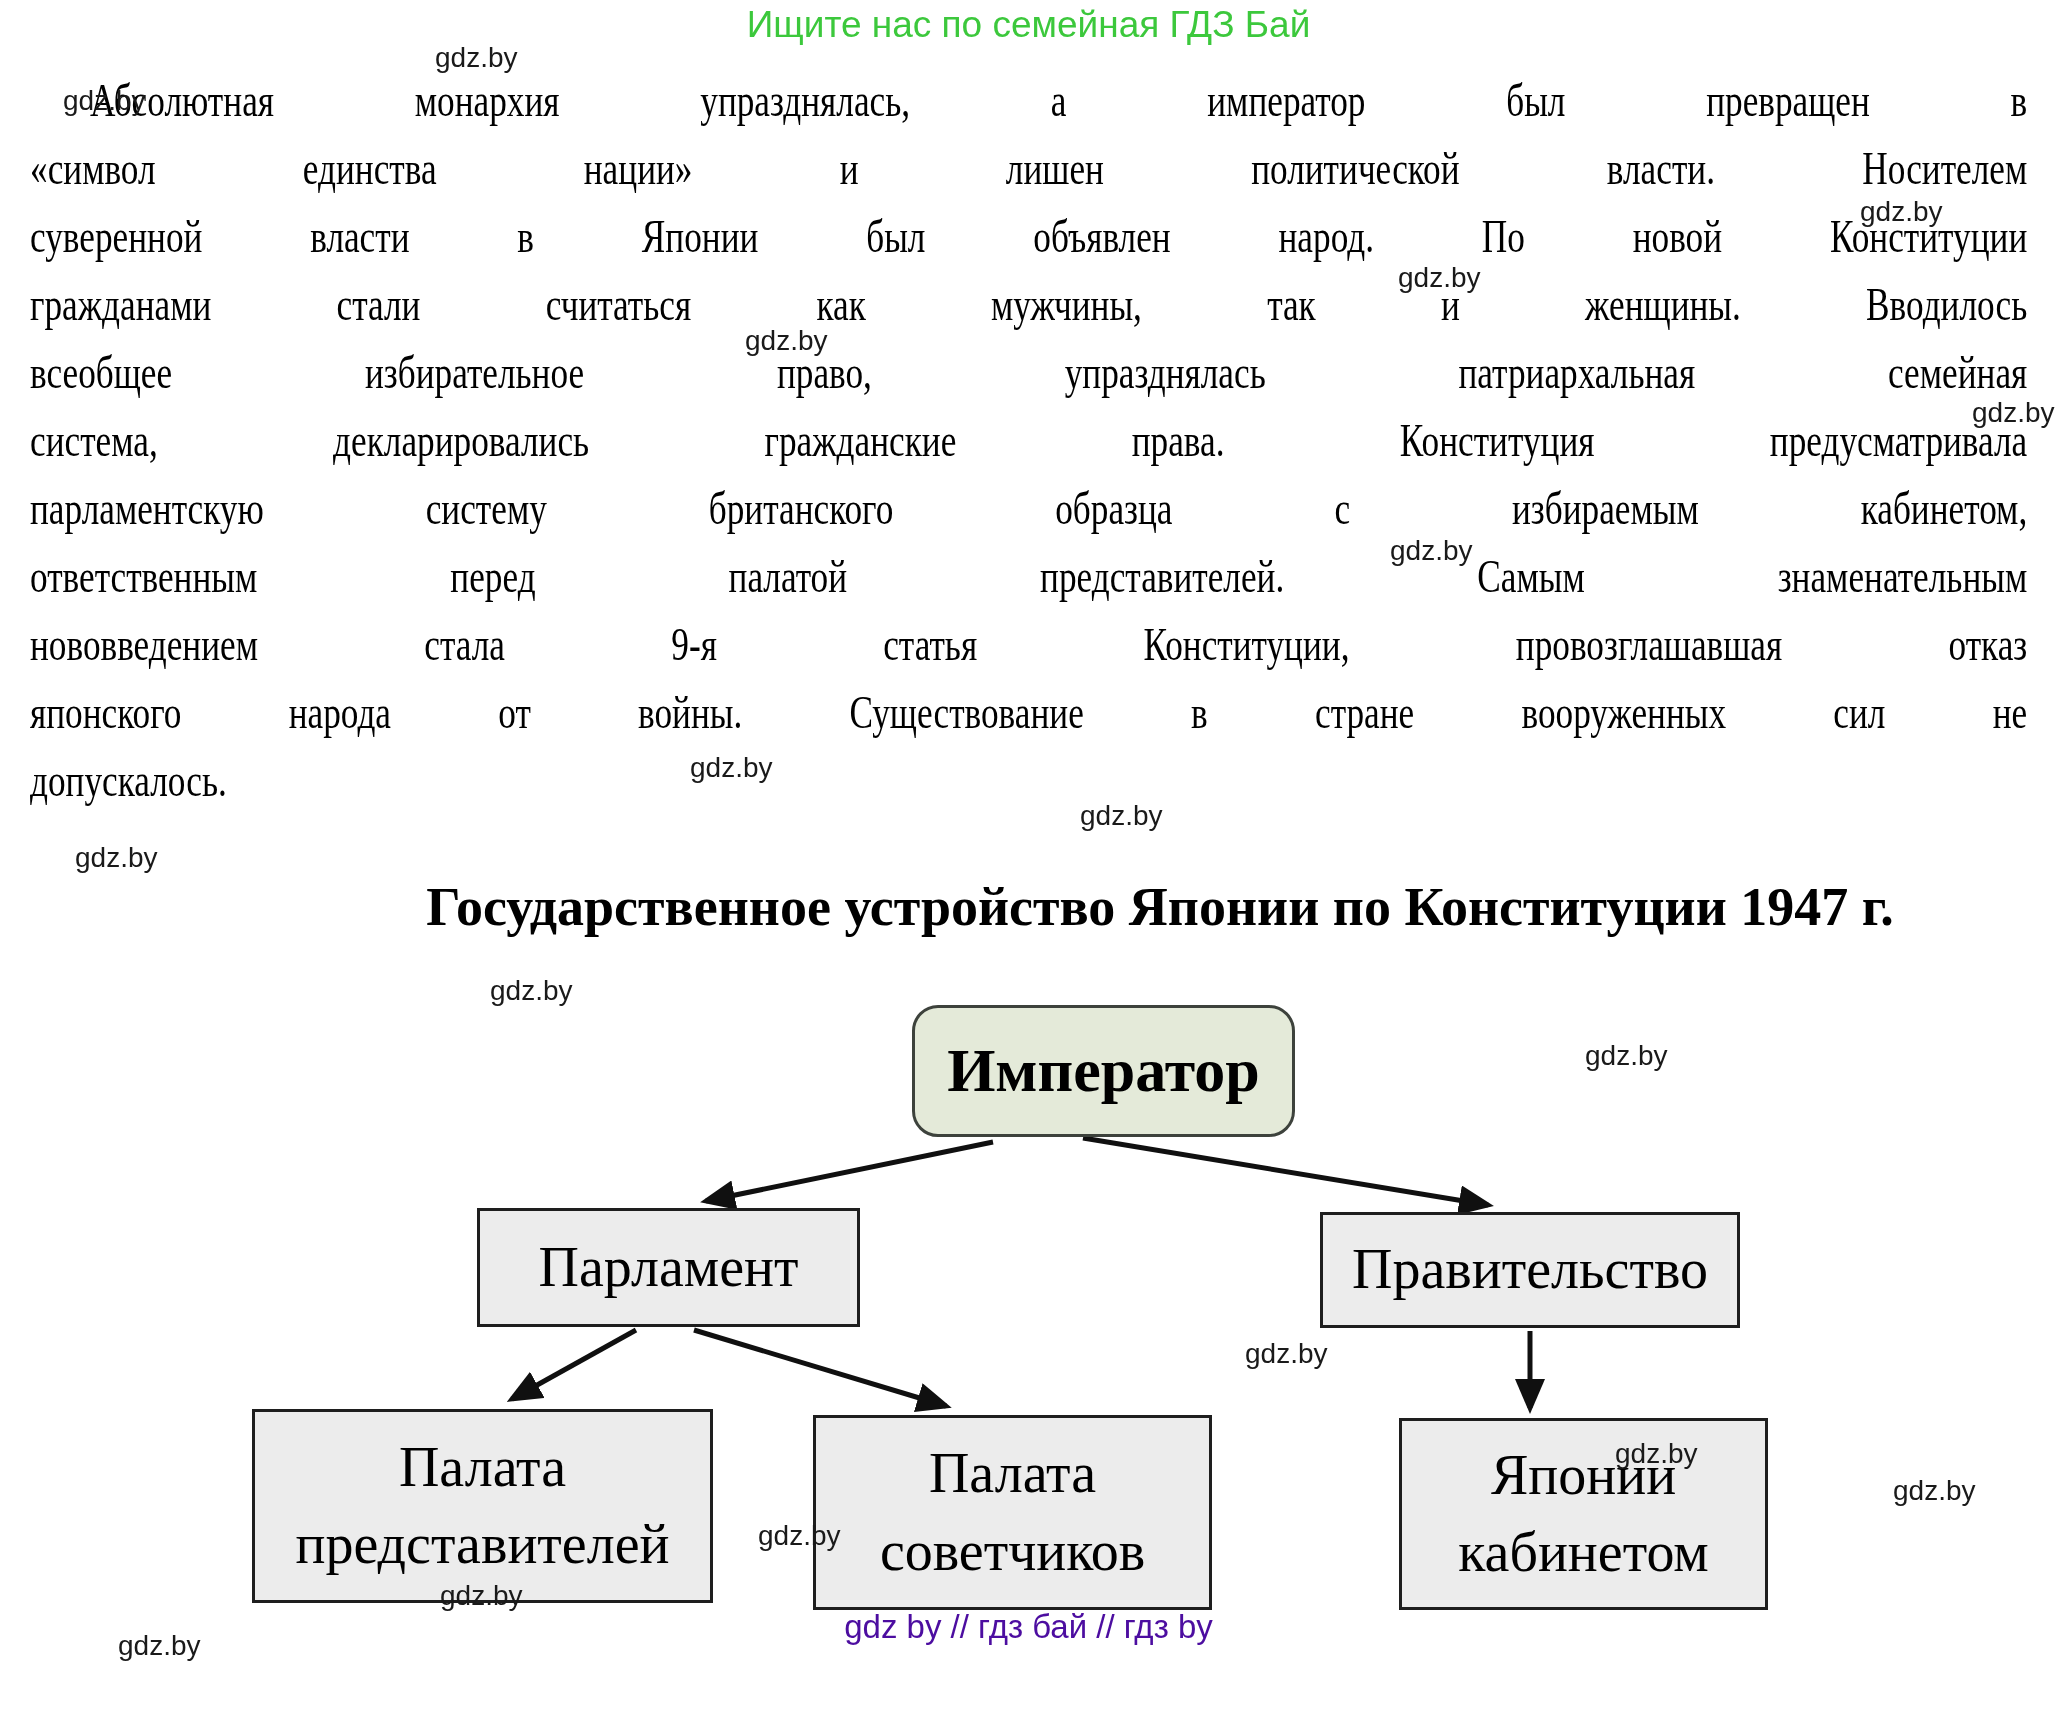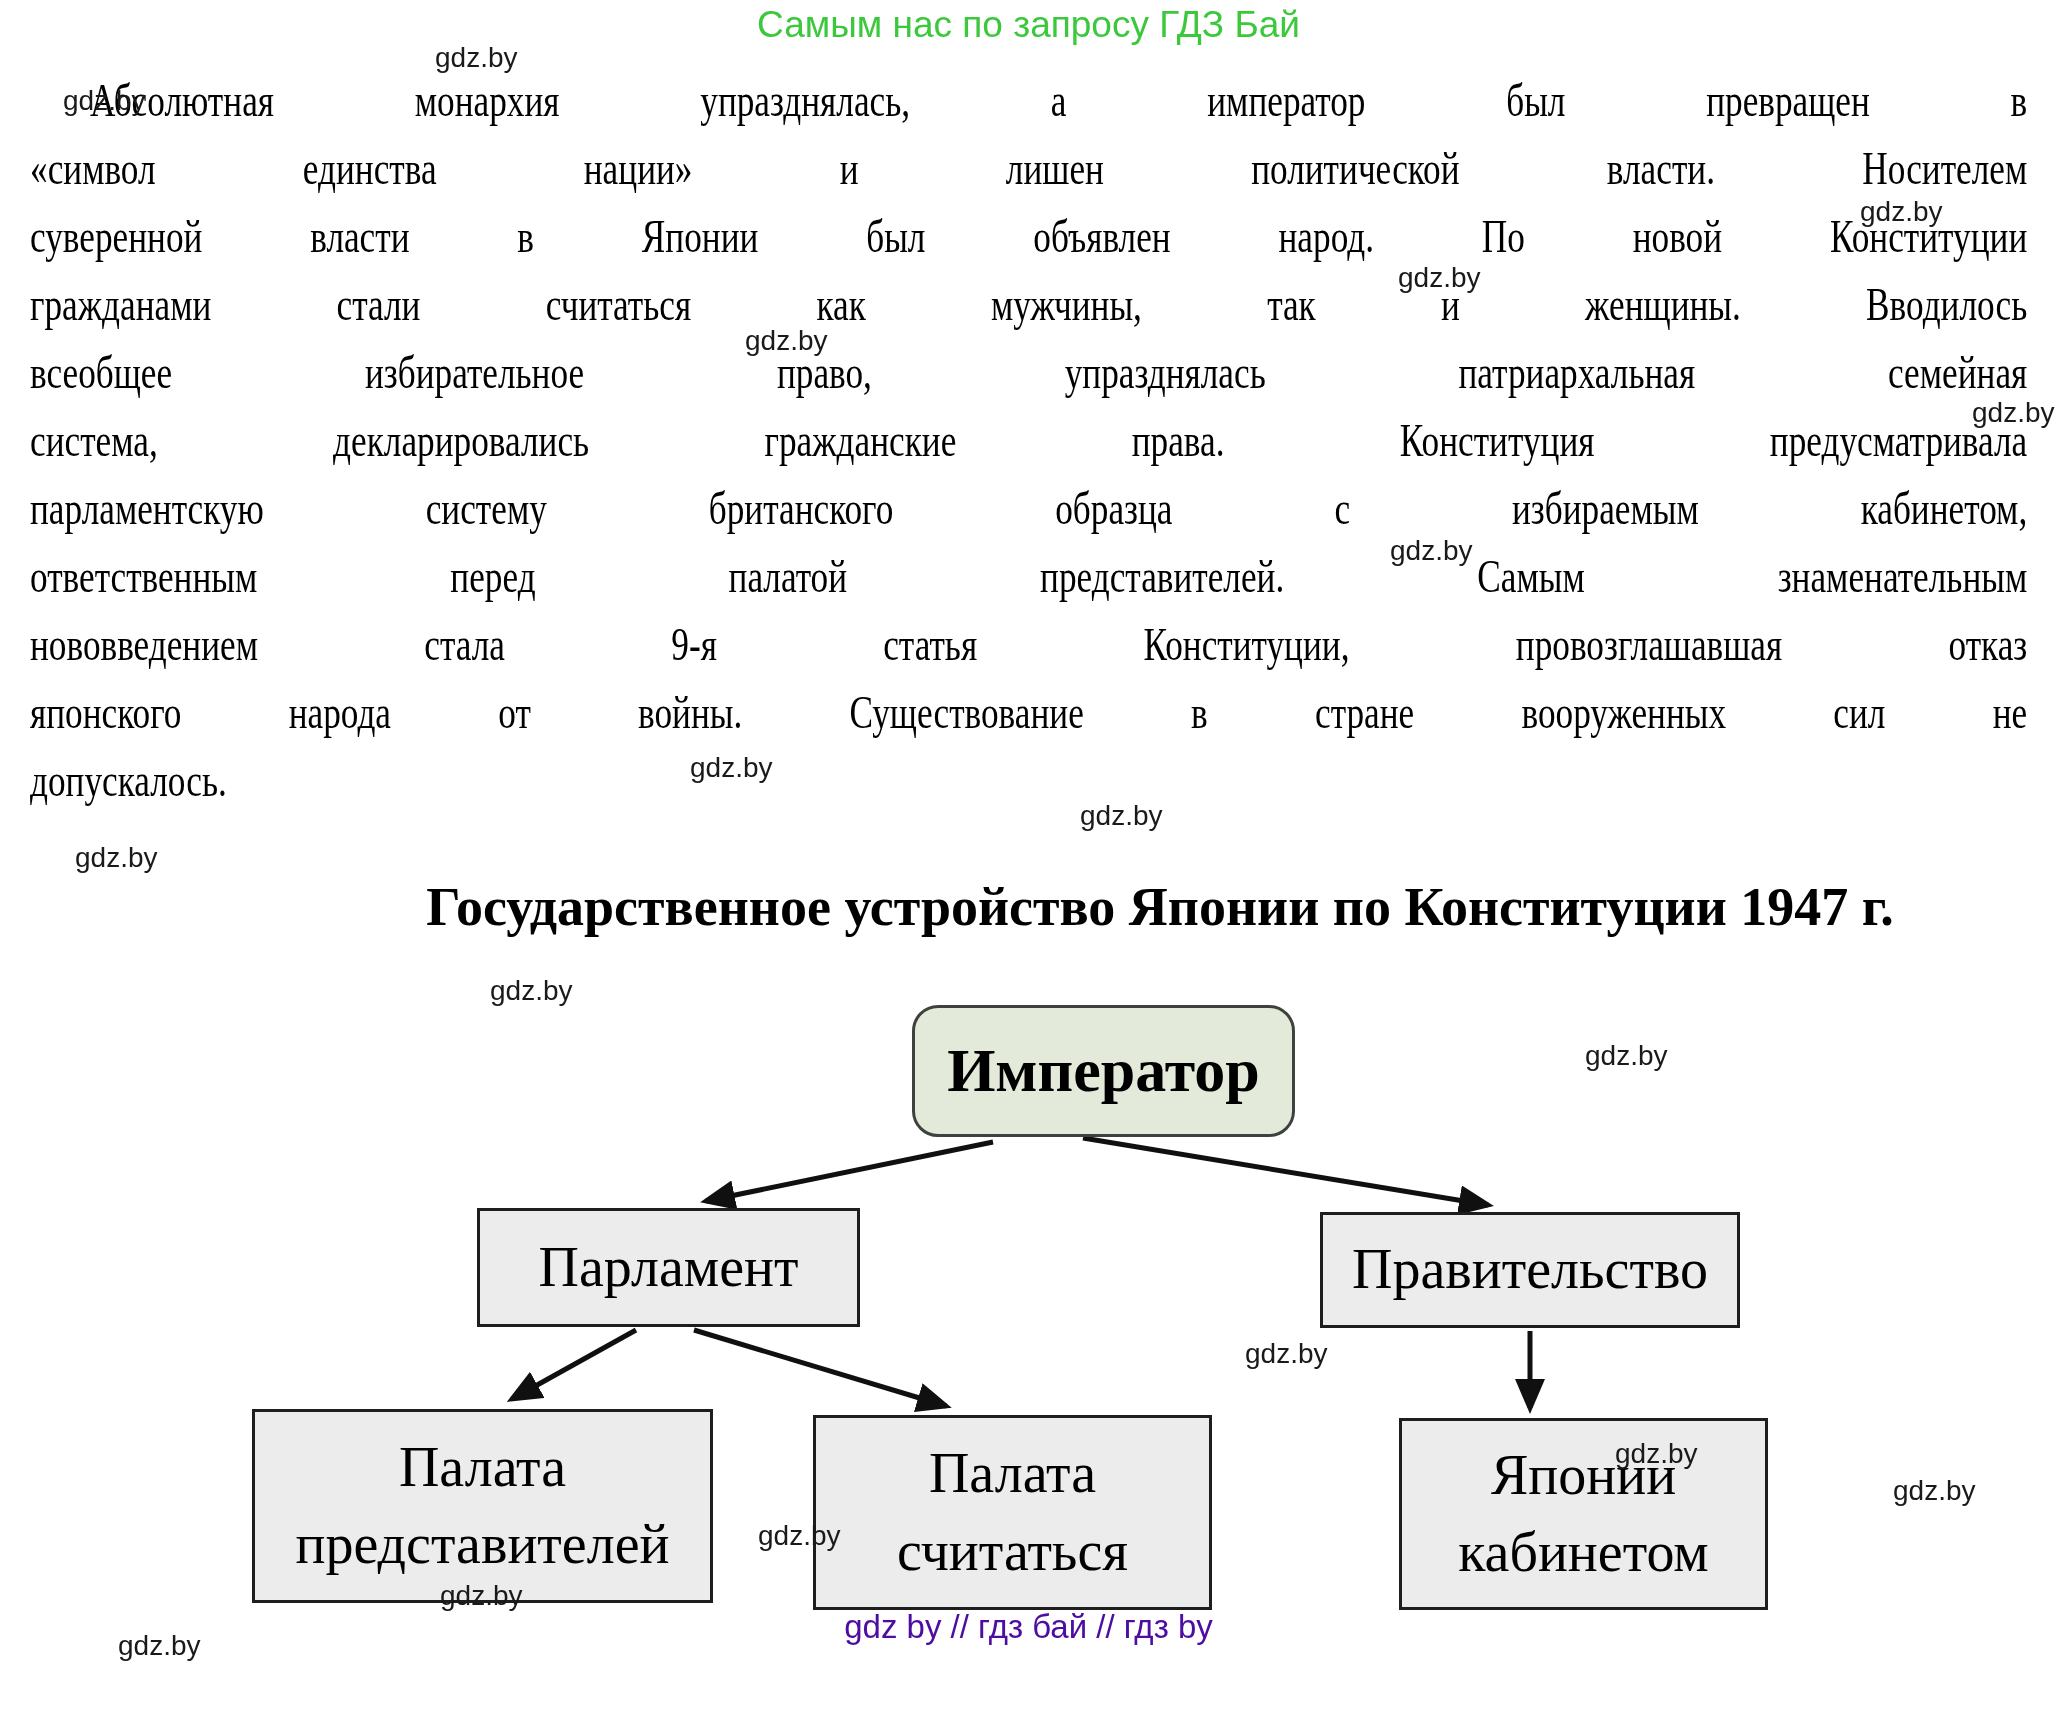--- a/index.html
+++ b/index.html
@@ -54,21 +54,21 @@
   .footer{
     position:absolute;top:1608px;left:0;width:100%;text-align:center;
     font-family:"Liberation Sans", sans-serif;font-size:33px;color:var(--footer-purple);
   }
 </style>
 </head>
 <body>
 
 <div class="page">
 
-  <div class="promo">Самым нас по запросу ГДЗ Бай</div>
+  <div class="promo">Ищите нас по семейная ГДЗ Бай</div>
 
   <div class="para">
     <div class="para-inner">
       <div class="pline first">Абсолютная монархия упразднялась, а император был превращен в</div>
       <div class="pline">«символ единства нации» и лишен политической власти. Носителем</div>
       <div class="pline">суверенной власти в Японии был объявлен народ. По новой Конституции</div>
       <div class="pline">гражданами стали считаться как мужчины, так и женщины. Вводилось</div>
       <div class="pline">всеобщее избирательное право, упразднялась патриархальная семейная</div>
       <div class="pline">система, декларировались гражданские права. Конституция предусматривала</div>
       <div class="pline">парламентскую систему британского образца с избираемым кабинетом,</div>
@@ -106,21 +106,21 @@
     <span>Правительство</span>
   </div>
 
   <div class="node" style="left:252px;top:1409px;width:461px;height:194px;">
     <span>Палата</span>
     <span>представителей</span>
   </div>
 
   <div class="node" style="left:813px;top:1415px;width:399px;height:195px;">
     <span>Палата</span>
-    <span>считаться</span>
+    <span>советчиков</span>
   </div>
 
   <div class="node" style="left:1399px;top:1418px;width:369px;height:192px;">
     <span>Японии</span>
     <span>кабинетом</span>
   </div>
 
   <div>
       <span class="wm" style="left: 435px; top: 42px;">gdz.by</span>
       <span class="wm" style="left: 63px; top: 85px;">gdz.by</span>

